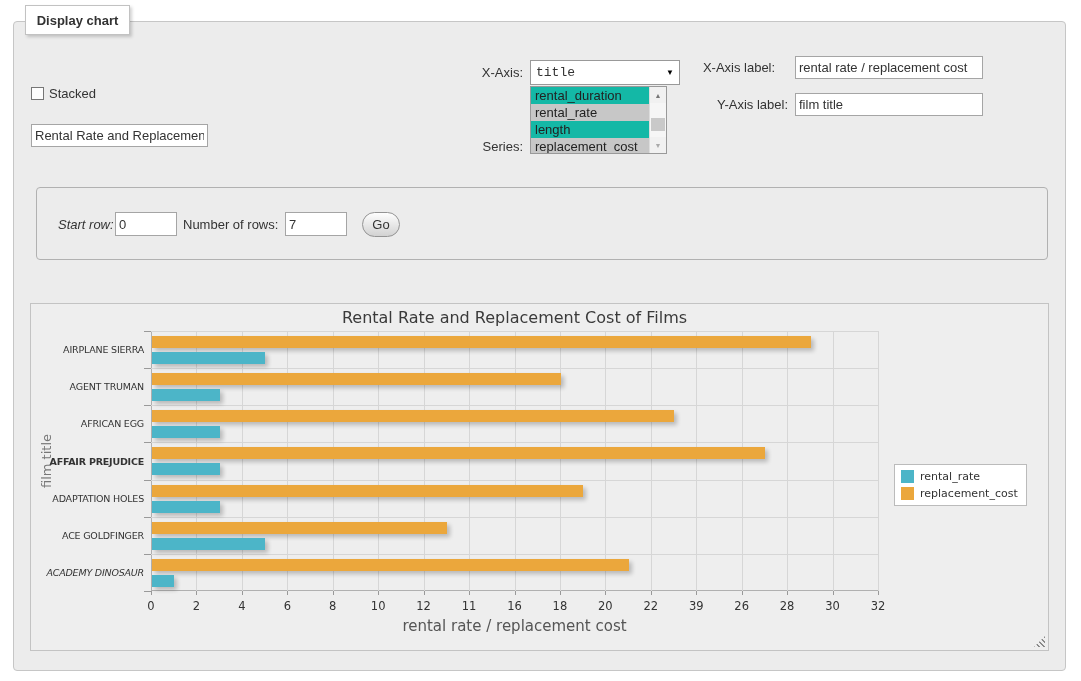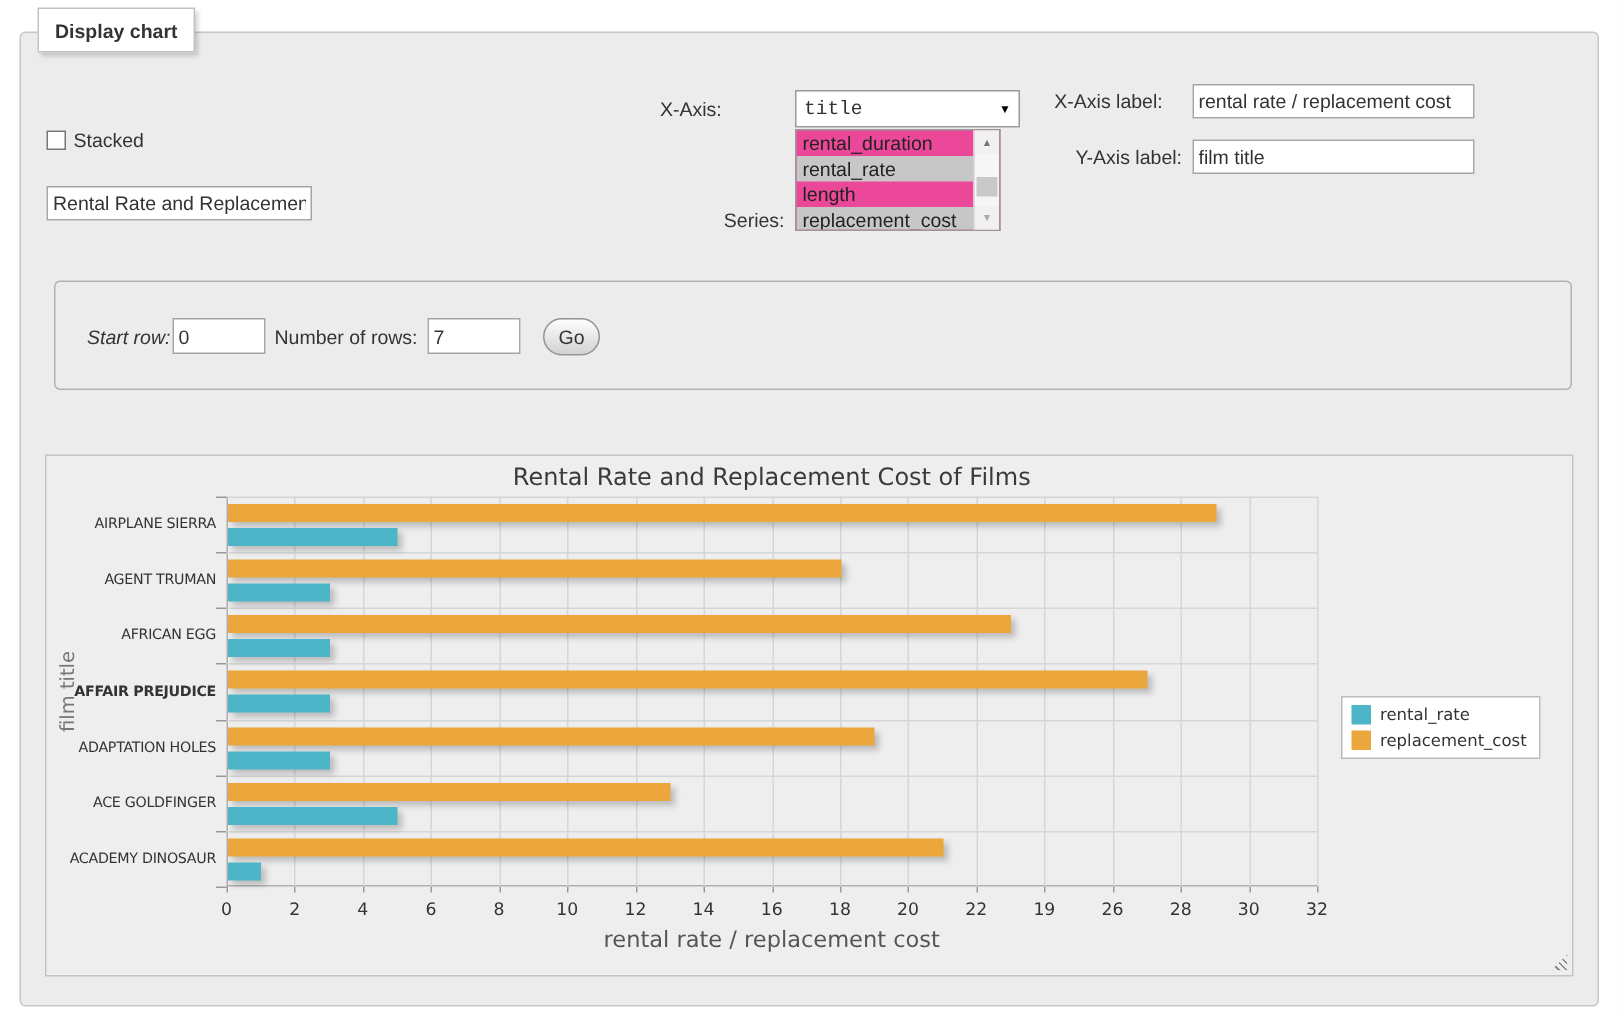--- a/index.html
+++ b/index.html
@@ -18,31 +18,31 @@
   .radio-circle.checked::after{content:"";position:absolute;left:2px;top:2px;width:6px;height:6px;border-radius:50%;background:#3b3b3b;}
   .stacked-row{position:absolute;left:31px;top:86px;display:flex;align-items:center;gap:5px;}
   .checkbox-square{width:13px;height:13px;border:1px solid #767676;background:#fdfdfd;box-sizing:border-box;}
   
   .txt{position:absolute;height:23px;border:1px solid #a5a5a5;background:#fff;box-sizing:border-box;
        font-family:"Liberation Sans",sans-serif;font-size:13px;color:#333;padding:0 3px;border-radius:0;}
   #chart-title-input{left:31px;top:124px;width:177px;}
   #x-axis-label-input{left:795px;top:56px;width:188px;}
   #y-axis-label-input{left:795px;top:93px;width:188px;}
   .form-label{position:absolute;color:#333;}
-  #x-axis-lbl{left:440px;top:60px;width:83px;line-height:25px;}
+  #x-axis-lbl{left:440px;top:60px;width:83px;line-height:25px;text-align:right;}
   #series-lbl{left:440px;top:138px;width:83px;line-height:17px;text-align:right;}
   #x-axis-label-lbl{left:690px;top:56px;width:98px;line-height:23px;text-align:center;}
   #y-axis-label-lbl{left:690px;top:93px;width:98px;line-height:23px;text-align:right;}
   
   .select{position:absolute;left:530px;top:60px;width:150px;height:25px;border:1px solid #999;background:#fff;
           box-sizing:border-box;display:flex;align-items:center;padding:0 5px;}
   .select .sel-text{flex:1;font-family:Liberation Mono, monospace;}
   .select .sel-arrow{font-size:8px;color:#000;}
   
-  .listbox{position:absolute;left:530px;top:86px;width:137px;height:68px;border:1px solid #999;background:#ec4899;
+  .listbox{position:absolute;left:530px;top:86px;width:137px;height:68px;border:1px solid #999;background:#14b8a6;
            box-sizing:border-box;display:flex;}
   .list-options{flex:1;overflow:hidden;}
   .list-option{height:17px;line-height:17px;padding-left:4px;white-space:nowrap;color:#222;}
   .list-option.selected{background:#c7c7c7;}
   .list-scrollbar{width:16px;display:flex;flex-direction:column;background:#f6f6f6;border-left:1px solid #ddd;}
   .scroll-btn{height:16px;display:flex;align-items:center;justify-content:center;font-size:7px;color:#777;background:#f1f1f1;}
   .scroll-btn.down{color:#aaa;}
   .scroll-track{flex:1;position:relative;}
   .scroll-thumb{position:absolute;left:1px;right:1px;top:44%;height:38%;background:#c9c9c9;}
   
@@ -212,31 +212,31 @@
         </div>
       </div>
     <div class="resize-grip"></div>
   <div class="x-tick-label" style="left: 102px; top: 295px;">0</div>
       <div class="x-tick-label" style="left: 147.438px; top: 295px;">2</div>
       <div class="x-tick-label" style="left: 192.875px; top: 295px;">4</div>
       <div class="x-tick-label" style="left: 238.312px; top: 295px;">6</div>
       <div class="x-tick-label" style="left: 283.75px; top: 295px;">8</div>
       <div class="x-tick-label" style="left: 329.188px; top: 295px;">10</div>
       <div class="x-tick-label" style="left: 374.625px; top: 295px; text-align: center;">12</div>
-      <div class="x-tick-label" style="left: 420.062px; top: 295px;">14</div>
+      <div class="x-tick-label" style="left: 420.062px; top: 295px;">11</div>
       <div class="x-tick-label" style="left: 465.5px; top: 295px;">16</div>
       <div class="x-tick-label" style="left: 510.938px; top: 295px;">18</div>
       <div class="x-tick-label" style="left: 556.375px; top: 295px;">20</div>
       <div class="x-tick-label" style="left: 601.812px; top: 295px;">22</div>
-      <div class="x-tick-label" style="left: 647.25px; top: 295px;">19</div>
+      <div class="x-tick-label" style="left: 647.25px; top: 295px;">39</div>
       <div class="x-tick-label" style="left: 692.688px; top: 295px;">26</div>
       <div class="x-tick-label" style="left: 738.125px; top: 295px;">28</div>
       <div class="x-tick-label" style="left: 783.562px; top: 295px;">30</div>
       <div class="x-tick-label" style="left: 829px; top: 295px;">32</div>
       <div class="cat-label" style="top: 39.5714px;">AIRPLANE SIERRA</div>
       <div class="cat-label" style="top: 76.7143px;">AGENT TRUMAN</div>
       <div class="cat-label" style="top: 113.857px;">AFRICAN EGG</div>
       <div class="cat-label" style="top: 151px; font-weight: bold;">AFFAIR PREJUDICE</div>
       <div class="cat-label" style="top: 188.143px;">ADAPTATION HOLES</div>
       <div class="cat-label" style="top: 225.286px;">ACE GOLDFINGER</div>
-      <div class="cat-label" style="top: 262.429px;">ACADEMY DINOSAUR</div>
+      <div class="cat-label" style="top: 262.429px; font-style: italic;">ACADEMY DINOSAUR</div>
     </div>
 </div>
 
 </body></html>

